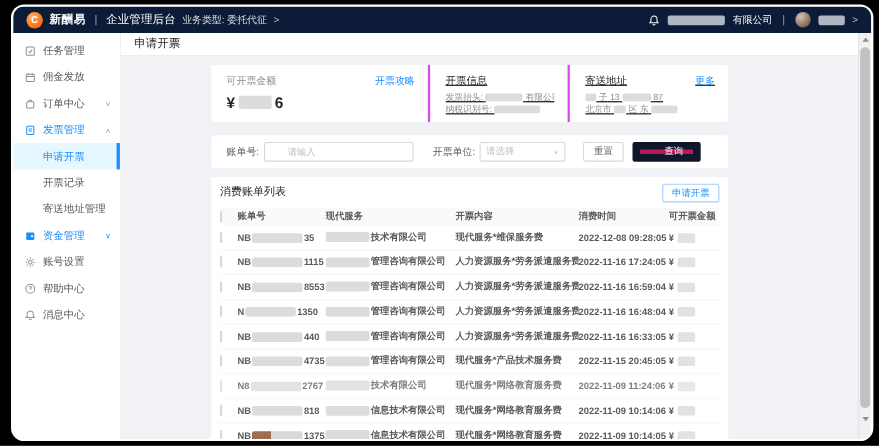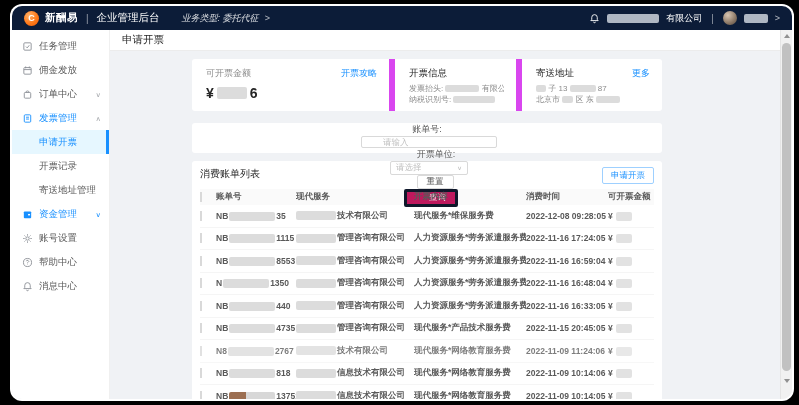--- a/index.html
+++ b/index.html
@@ -9,21 +9,21 @@
     border-radius:12px;padding:2px;box-sizing:border-box;}
   .app{width:100%;height:100%;border-radius:10px;overflow:hidden;display:flex;flex-direction:column;background:#f0f2f5;}
 
   
   .topbar{height:24px;background:#0c1c38;display:flex;align-items:center;padding:0 12px;gap:6px;flex:none;}
   .logo{width:15px;height:15px;border-radius:50%;background:radial-gradient(circle at 35% 30%,#ffb066,#ff7a1a 55%,#f05a00);
     color:#fff;font-size:9px;font-weight:bold;display:flex;align-items:center;justify-content:center;flex:none;}
   .brand{color:#fff;font-size:10.5px;font-weight:bold;letter-spacing:.5px;}
   .topsep{color:rgba(255,255,255,.55);font-size:10px;margin:0 2px;}
   .portal{color:#fff;font-size:10.5px;}
-  .biztype{color:rgba(255,255,255,.85);font-size:9px;margin-left:16px;font-style:italic;}
+  .biztype{color:rgba(255,255,255,.85);font-size:9px;}
   .topchev{color:rgba(255,255,255,.7);font-size:9px;}
   .top-right{margin-left:auto;display:flex;align-items:center;gap:7px;}
   .blur{display:inline-block;background:#dcdcdc;border-radius:2px;height:9px;vertical-align:middle;}
   .blur.dark{background:rgba(205,210,220,.85);}
   .top-co{color:#fff;font-size:9px;}
   .avatar{width:14px;height:14px;border-radius:50%;background:radial-gradient(circle at 35% 30%,#d9c6b2,#8a7664 60%,#50463c);flex:none;}
 
   
   .body{flex:1;display:flex;min-height:0;}
   .sidebar{width:98px;background:#fff;border-right:1px solid #f0f0f0;padding-top:4px;flex:none;box-sizing:border-box;}
@@ -40,45 +40,45 @@
   .nav-item.blue svg{color:#1890ff;}
   .chev{margin-left:auto;font-size:7.5px;color:#a6a9ad;transform:scaleY(.85);}
   .nav-item.blue .chev{color:#1890ff;}
   .nav-sub{height:24px;display:flex;align-items:center;padding-left:27px;font-size:9.5px;color:#595959;cursor:pointer;}
   .nav-sub.selected{background:#e6f7ff;color:#1890ff;border-right:3px solid #1890ff;}
 
   
   .card{width:470px;background:#fff;border-radius:3px;box-sizing:border-box;}
   .summary{height:52px;margin-bottom:12px;display:grid;grid-template-columns:197px 127px 1fr;}
   .sum-col{padding:8px 12px 0 14px;min-width:0;}
-  .sum-col + .sum-col{border-left:6px solid #d946ef;}
+  .sum-col + .sum-col{border-left:2px solid #d946ef;text-decoration:underline;}
   .sum-row1{display:flex;align-items:center;justify-content:space-between;}
   .sum-label{font-size:9px;color:#8c8c8c;}
   .link{font-size:9px;color:#1890ff;cursor:pointer;}
   .amount{margin-top:5px;font-size:14px;font-weight:600;color:#262626;display:flex;align-items:center;gap:3px;}
   .amount .blur{width:30px;height:12px;}
   .sum-title{font-size:9.5px;color:#262626;margin-bottom:3px;}
   .sum-line{font-size:8px;color:#8c8c8c;line-height:11px;white-space:nowrap;overflow:hidden;}
   .sum-line .blur{height:7px;}
 
   
-  .filter{height:30px;margin-bottom:8px;display:flex;align-items:center;padding:0 14px;flex-direction:column;}
+  .filter{height:30px;margin-bottom:8px;display:flex;align-items:center;padding:0 14px;}
   .f-label{font-size:9px;color:#595959;flex:none;}
   .f-input{width:92px;height:16px;border:1px solid #d9d9d9;border-radius:2px;font-size:8.5px;
     padding:0 21px;margin-left:4px;color:#262626;outline:none;box-sizing:content-box;
     font-family:"Liberation Sans","DejaVu Sans",sans-serif;}
   .f-input::placeholder{color:#bfbfbf;}
   .f-select{width:78px;height:18px;border:1px solid #d9d9d9;border-radius:2px;margin-left:4px;
     display:flex;align-items:center;padding:0 5px;font-size:8.5px;color:#bfbfbf;cursor:pointer;box-sizing:border-box;}
   .f-select .sel-chev{margin-left:auto;font-size:7px;color:#bfbfbf;transform:scaleY(.8);}
   .gap-l{margin-left:18px;}
   .btn{height:18px;border-radius:2px;font-size:8.5px;display:flex;align-items:center;padding:0 9px;
     cursor:pointer;box-sizing:border-box;}
   .btn.ghost{border:1px solid #d9d9d9;background:#fff;color:#595959;margin-left:16px;}
-  .btn.primary{border:3px solid #0f172a;background:#be185d;color:#fff;margin-left:8px;padding-left:22px;}
+  .btn.primary{border:7px solid #0f172a;background:#be185d;color:#fff;margin-left:8px;padding-left:22px;}
 
   
   .tablecard{padding:6px 8px;height:256px;overflow:hidden;}
   .tc-head{display:flex;align-items:flex-start;justify-content:space-between;height:18px;margin-bottom:4px;}
   .tc-title{font-size:10px;color:#262626;}
   .btn.outline{border:1px solid #9ed0ff;background:#fff;color:#1890ff;height:17px;padding:0 8px;font-size:8.5px;}
   .thead,.trow{display:grid;grid-template-columns:16px 80px 118px 112px 82px 1fr;align-items:center;}
   .thead{background:#fafafa;height:16px;font-size:8.5px;color:#595959;}
   .trow{height:21.5px;border-bottom:1px solid #f5f5f5;font-size:8.5px;color:#595959;}
   .trow.fuzzy{filter:blur(.5px);opacity:.78;}

